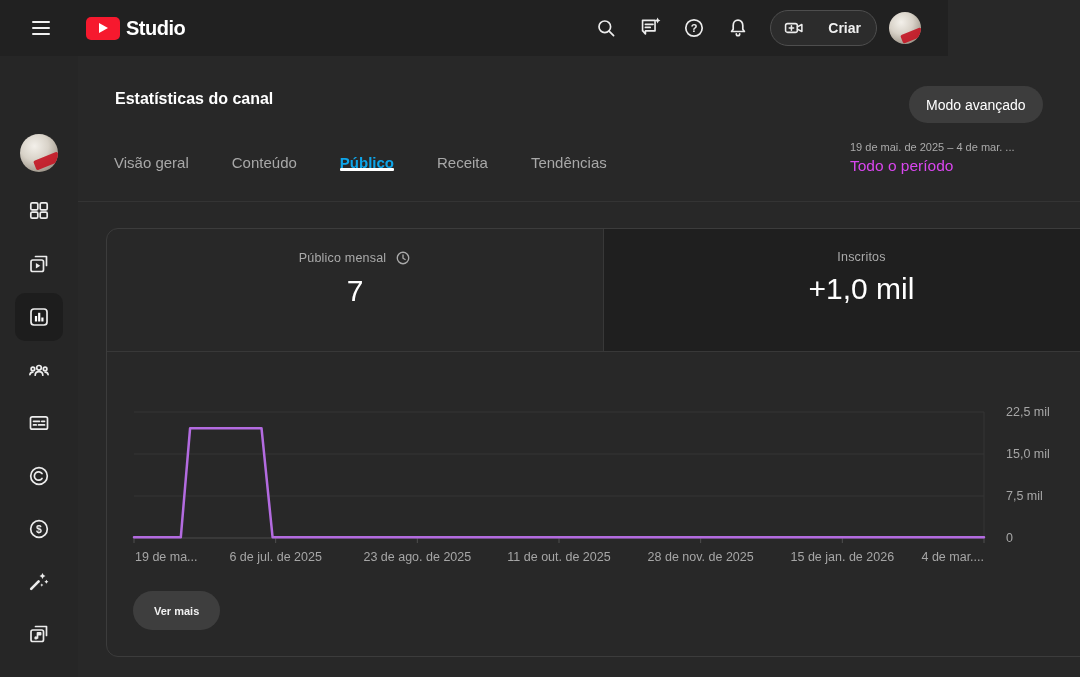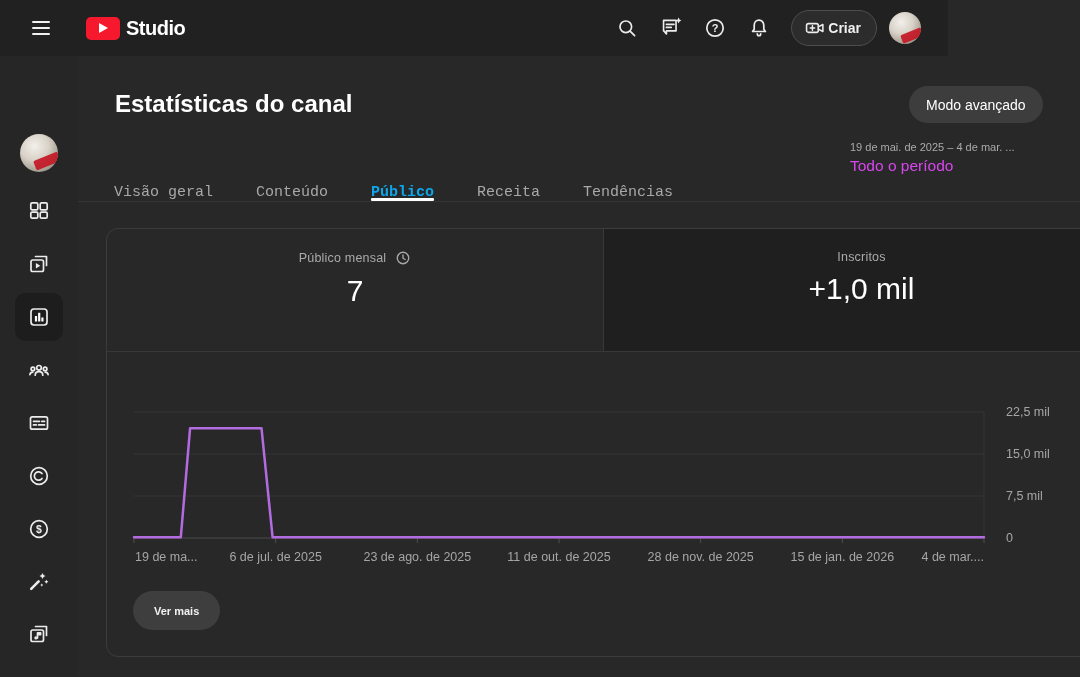--- a/index.html
+++ b/index.html
@@ -17,50 +17,50 @@
   .hamburger { width:40px; height:40px; margin-left:21px; border-radius:50%; display:flex; flex-direction:column;
                justify-content:center; align-items:center; gap:4px; cursor:pointer; background:none; border:none; }
   .hamburger span { display:block; width:18px; height:2px; background:#f1f1f1; border-radius:1px; }
   .logo { display:flex; align-items:center; margin-left:25px; cursor:pointer; }
   .logo-badge { width:34px; height:23px; border-radius:5px; background:#f6192e; display:flex; align-items:center; justify-content:center; }
   .logo-badge i { display:block; width:0; height:0; border-style:solid; border-width:5.5px 0 5.5px 9px; border-color:transparent transparent transparent #ffffff; }
   .logo-text { font-size:20px; font-weight:700; letter-spacing:-0.5px; margin-left:6px; color:#fff; }
   .topbar-right { position:absolute; right:0; top:0; height:56px; display:flex; align-items:center; }
   .tb-iconbtn { width:40px; height:40px; border-radius:50%; background:none; border:none; display:flex;
                 align-items:center; justify-content:center; cursor:pointer; margin-right:4px; }
-  .create-btn { height:36px; display:flex; align-items:center; gap:2px; padding:0 15px 0 12px;
+  .create-btn { height:36px; display:flex; align-items:center; gap:23px; padding:0 15px 0 12px;
                 border:1px solid #4e4e4e; border-radius:18px; background:rgba(255,255,255,0.05);
                 color:#f1f1f1; font-size:14px; font-weight:700; cursor:pointer; margin:0 12px 0 8px;
                 font-family:inherit; }
   .avatar { width:32px; height:32px; border-radius:50%; margin-right:27px; cursor:pointer; position:relative; overflow:hidden;
             background:radial-gradient(circle at 38% 32%, #f3f0ea 0%, #d8d2c8 40%, #a79f93 72%, #716a60 100%); }
   .avatar::after { content:""; position:absolute; right:-2px; bottom:4px; width:22px; height:9px;
                    background:#c31422; border-radius:2px; transform:rotate(-22deg); opacity:.9; }
 
   
   .sidebar { position:absolute; left:0; top:56px; width:78px; height:621px; background:#262626; }
   .side-item { position:absolute; left:15px; width:48px; height:48px; border-radius:10px;
                display:flex; align-items:center; justify-content:center; cursor:pointer; }
   .side-item.selected { background:#1d1d1d; }
   .side-avatar { position:absolute; left:20px; top:78px; width:38px; height:38px; border-radius:50%; cursor:pointer; overflow:hidden; position:absolute;
                  background:radial-gradient(circle at 38% 32%, #f3f0ea 0%, #d8d2c8 40%, #a79f93 72%, #716a60 100%); }
   .side-avatar::after { content:""; position:absolute; right:-2px; bottom:6px; width:26px; height:10px;
                         background:#c31422; border-radius:2px; transform:rotate(-22deg); opacity:.9; }
 
   
-  .page-title { position:absolute; left:115px; top:90px; font-size:24px; font-weight:700; letter-spacing:0; color:#fff; }
+  .page-title { position:absolute; left:115px; top:90px; font-size:16px; font-weight:700; letter-spacing:0; color:#fff; }
   .advanced-btn { position:absolute; left:909px; top:86px; height:37px; padding:0 17px; border:none; border-radius:18.5px;
                   background:#3d3d3d; color:#fff; font-size:14px; font-weight:400; cursor:pointer; font-family:inherit; }
   .date-block { position:absolute; left:850px; top:141px; cursor:pointer; }
   .date-range { font-size:11px; color:#aaaaaa; }
   .date-period { font-size:15.5px; color:#d946ef; margin-top:4px; }
 
   
   .tabs-strip { position:absolute; left:78px; top:154px; width:1002px; height:48px; border-bottom:1px solid #343434; }
-  .tabs { display:flex; align-items:flex-end; height:100%; padding-left:36px;font-family:Liberation Mono, monospace; }
+  .tabs { display:flex; align-items:flex-start; height:100%; padding-left:36px; }
   .tab { position:relative; display:flex; align-items:center; margin-right:43px; font-size:15px;
          color:#a8a8a8; cursor:pointer; }
   .tab.active { color:#0ea5e9; font-weight:700; }
   .tab.active::after { content:""; position:absolute; left:0; right:0; bottom:0; height:3px; background:#ffffff; border-radius:1px; }
 
   
   .panel { position:absolute; left:106px; top:228px; width:1014px; height:429px;
            border:1px solid #3c3c3c; border-radius:12px; background:#282828; overflow:hidden; }
   .cards-row { display:flex; height:123px; border-bottom:1px solid #383838; }
   .metric-card { width:497px; display:flex; flex-direction:column; align-items:center; padding-top:21px;

